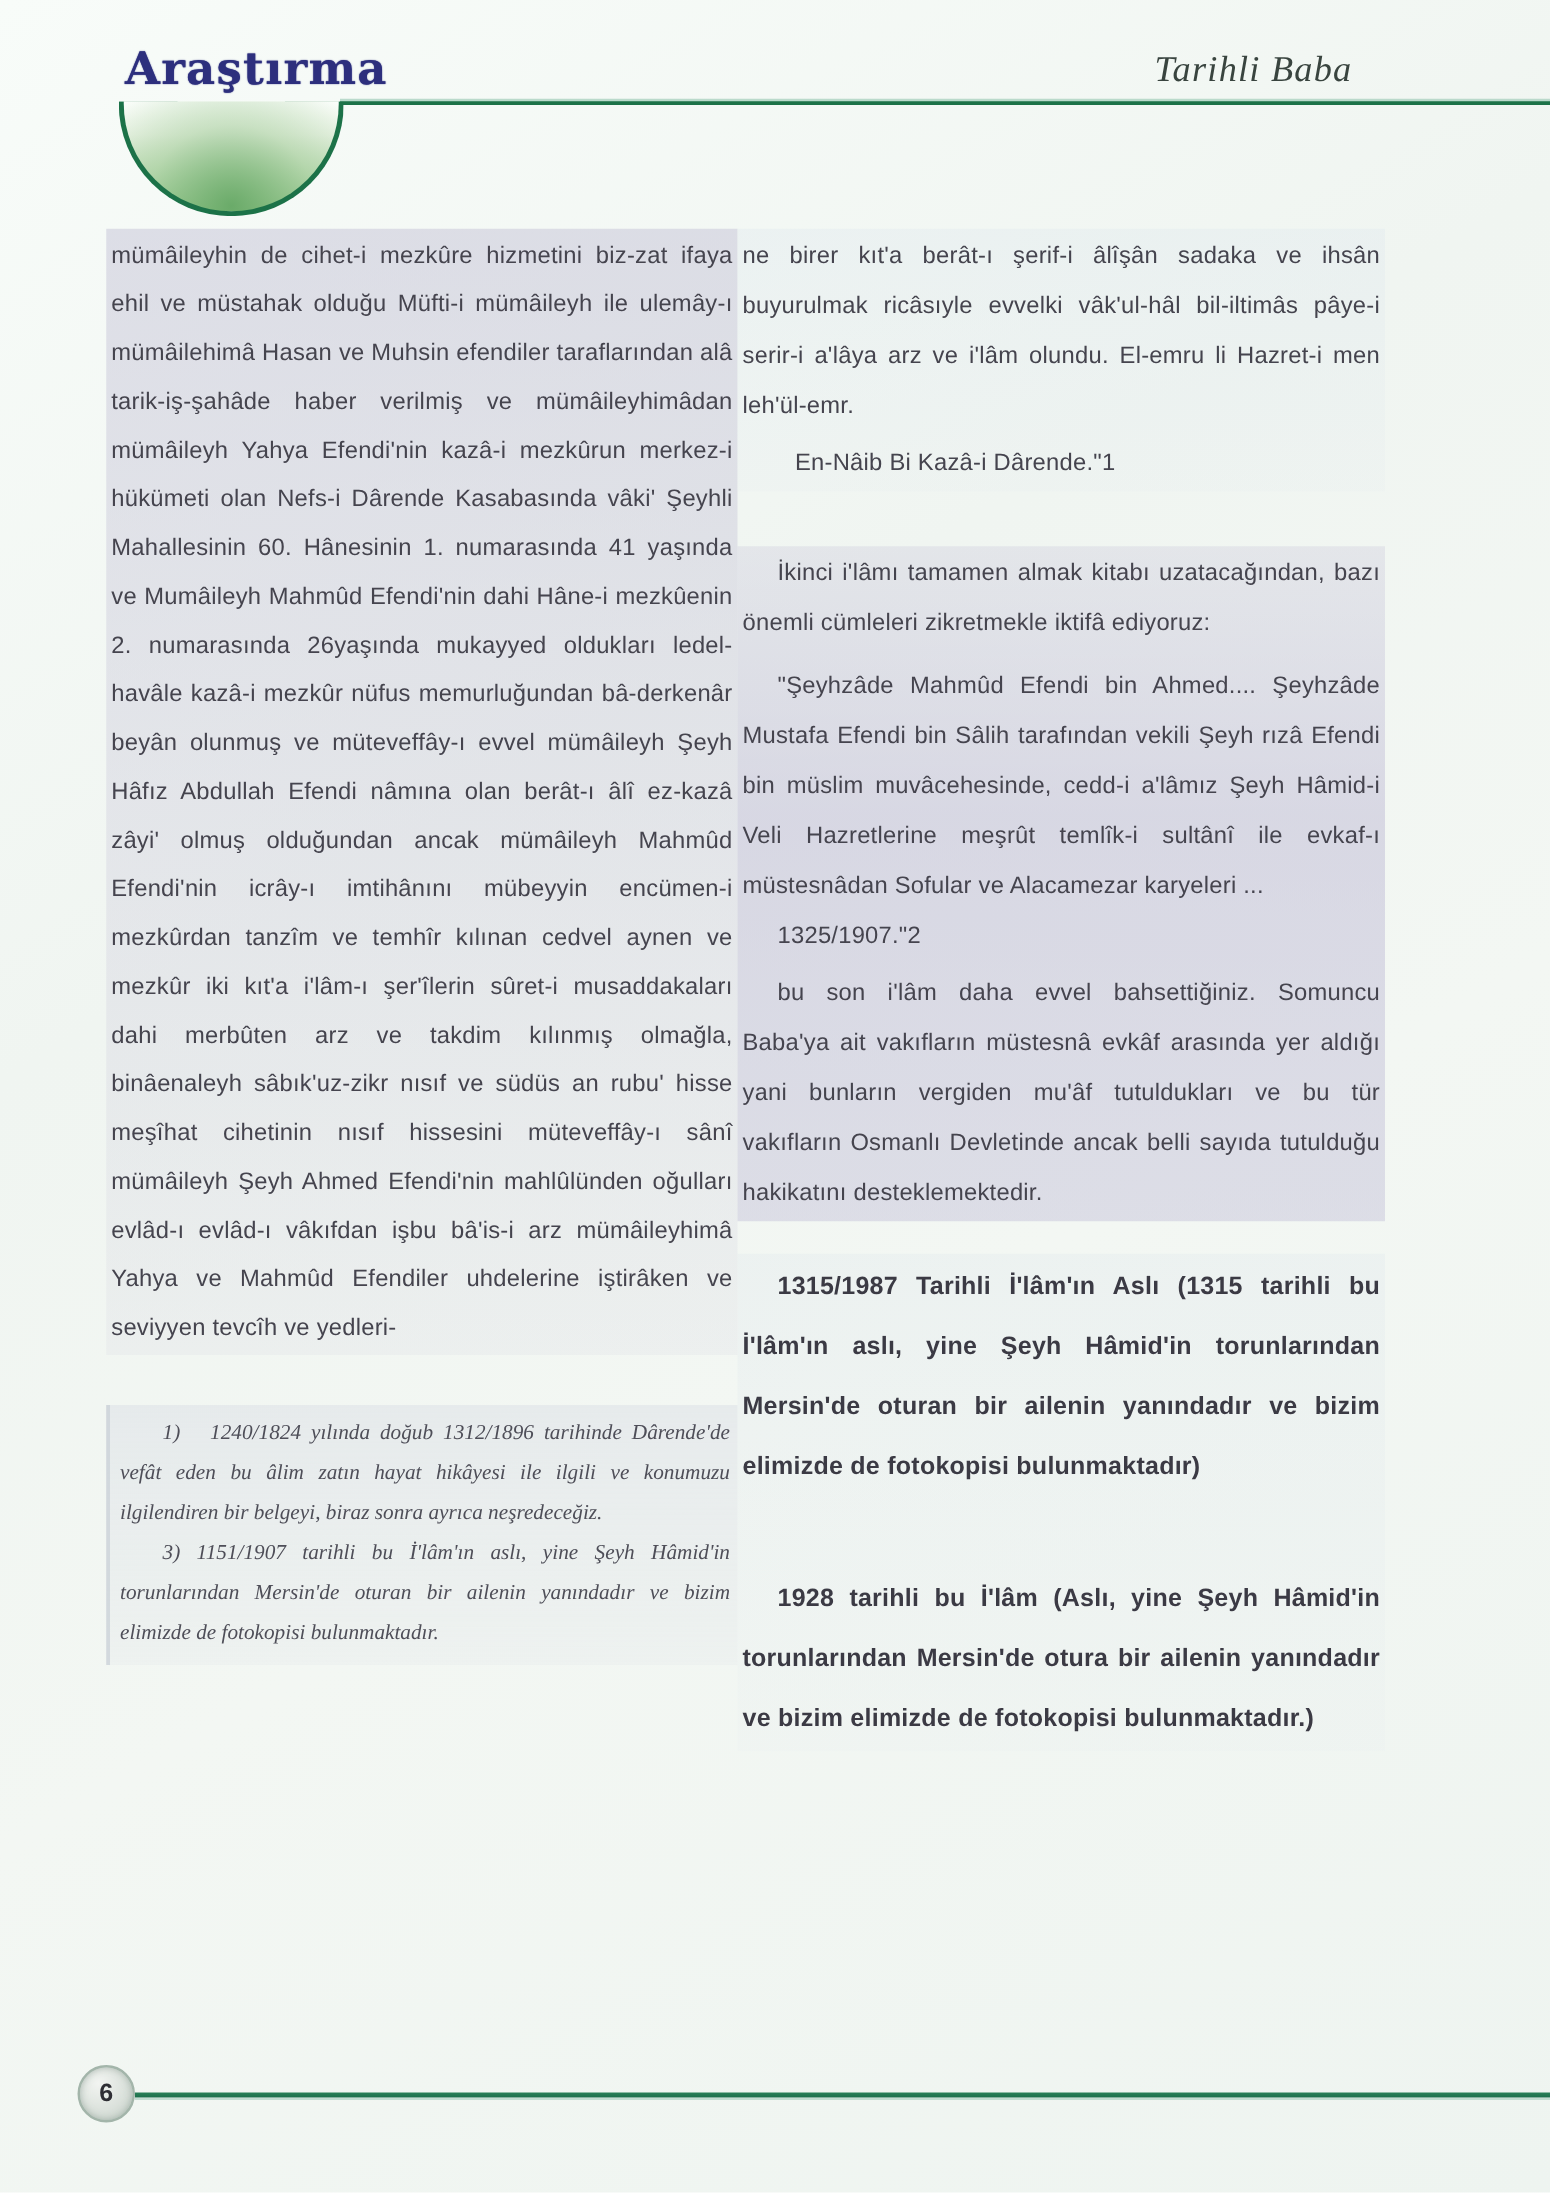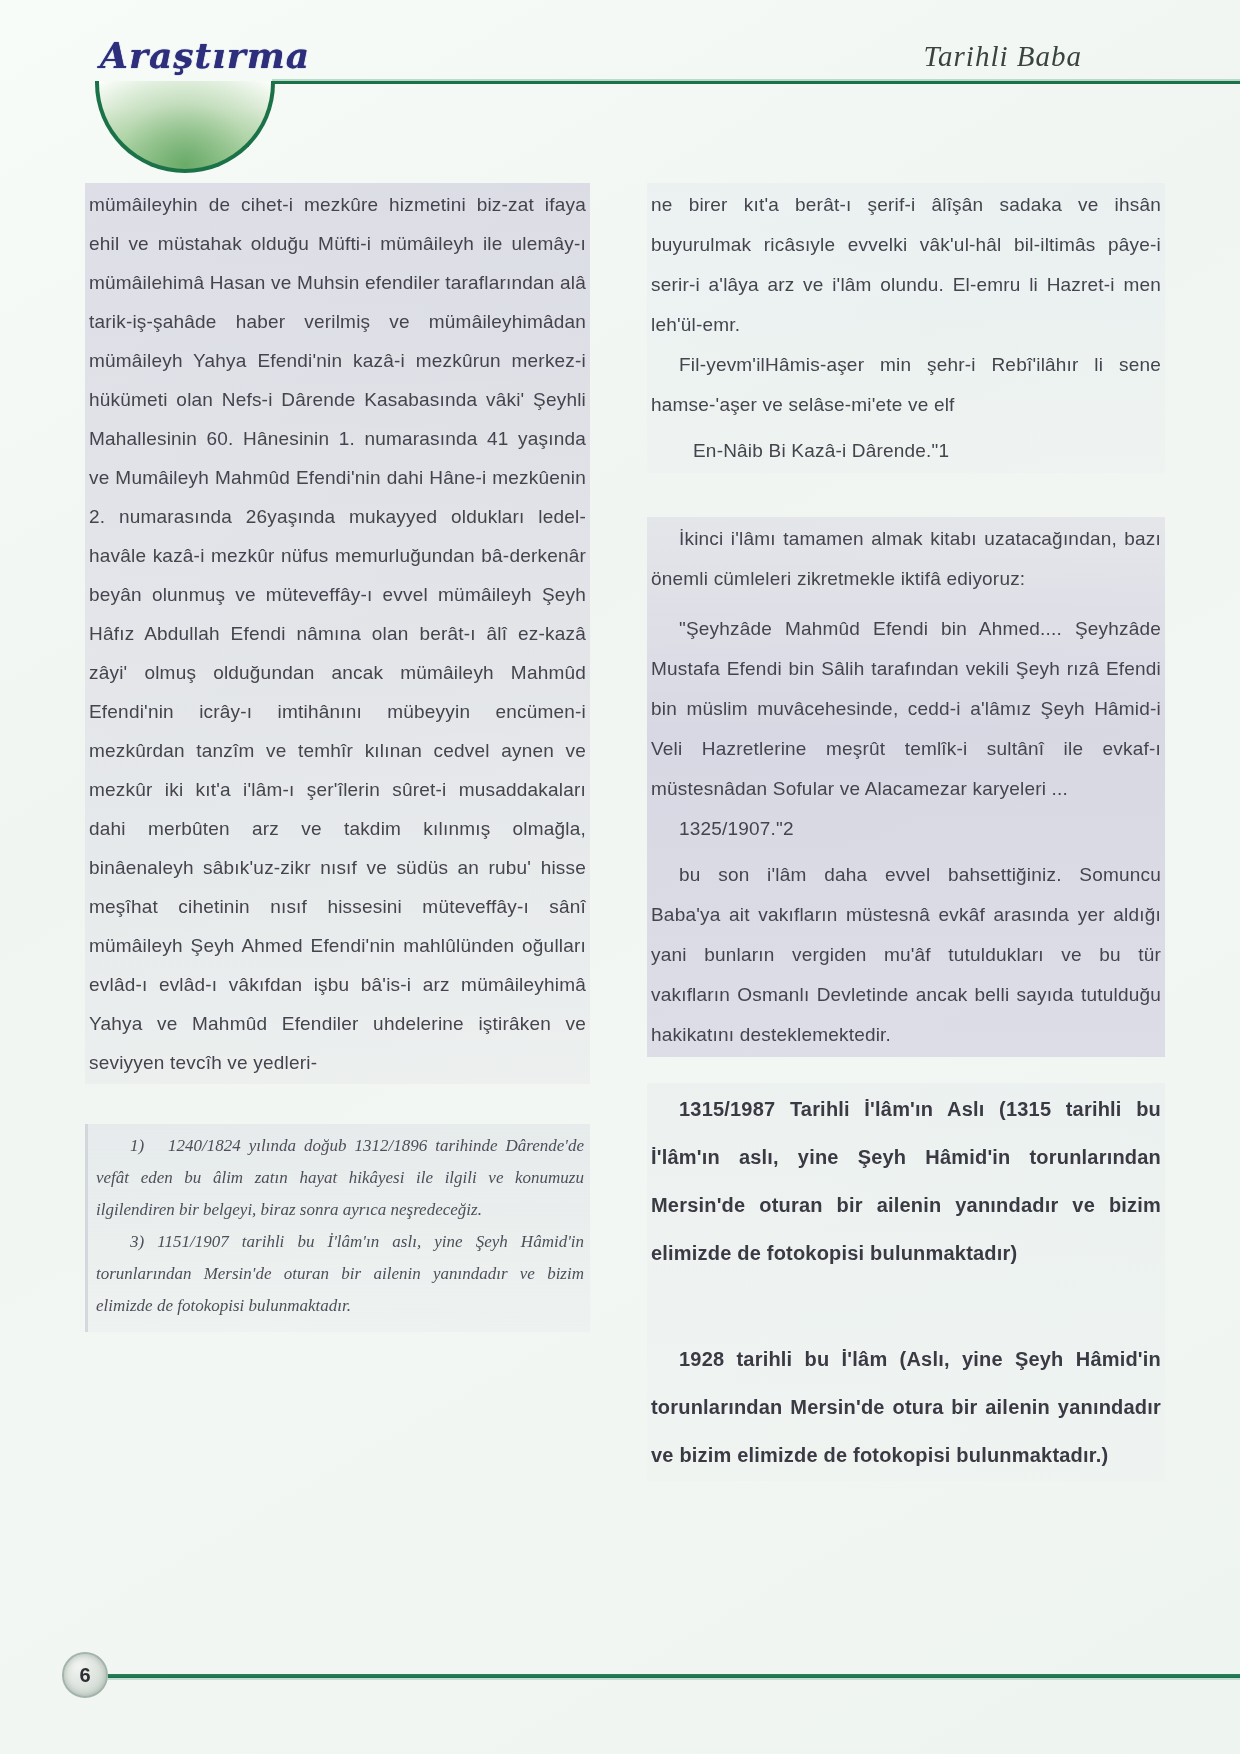--- a/index.html
+++ b/index.html
@@ -4,21 +4,21 @@
 <style>
   html,body{margin:0;padding:0;}
   body{width:1240px;height:1754px;font-family:"Liberation Sans",sans-serif;}
   .page{
     position:relative;width:1240px;height:1754px;overflow:hidden;
     background:linear-gradient(150deg,#f8fcf9 0%,#f0f5f1 35%,#f3f7f3 60%,#eef4f0 100%);
   }
   
   .brand-script{
     position:absolute;left:100px;top:34px;
-    font-family:"DejaVu Serif",serif;font-style:italic;font-weight:bold;
+    font-family:"DejaVu Serif",serif;font-weight:bold;
     font-size:36px;color:#2d2f7d;letter-spacing:1px;
     text-shadow:0 0 1px #2d2f7d;
   }
   .header-arc{
     position:absolute;left:95px;top:81px;width:180px;height:92px;
     border:4px solid #1c7248;border-top:none;
     border-radius:0 0 94px 94px;
     background:
       radial-gradient(ellipse at 50% 95%, rgba(96,164,96,0.85) 0%, rgba(150,196,140,0.45) 55%, rgba(220,238,215,0.0) 100%),
       linear-gradient(180deg,#fdfffd 0%,#eff6eb 30%,#cde5c6 60%,#9fce97 100%);
@@ -29,21 +29,21 @@
     background:#1c7248;box-shadow:0 -2px 0 rgba(180,214,198,0.9);
   }
   .journal-title{
     position:absolute;right:158px;top:40px;
     font-family:"Liberation Serif",serif;font-style:italic;
     font-size:29px;color:#39443f;letter-spacing:1px;
   }
   
   .columns{
     position:absolute;left:85px;top:183px;width:1080px;
-    display:flex;gap:57px;
+    display:flex;
   }
   .col-left{width:505px;}
   .col-right{width:518px;}
   .main-text{
     font-size:19px;line-height:39px;text-align:justify;color:#45444e;
     background:linear-gradient(180deg,rgba(196,194,214,0.50) 0%,rgba(206,204,220,0.38) 55%,rgba(214,214,224,0.22) 100%);
     padding:2px 4px;letter-spacing:0.2px;
   }
   .footnotes{
     margin-top:40px;
@@ -108,21 +108,20 @@
       <div class="main-text">mümâileyhin de cihet-i mezkûre hizmetini biz-zat ifaya ehil ve müstahak olduğu Müfti-i mümâileyh ile ulemây-ı mümâilehimâ Hasan ve Muhsin efendiler taraflarından alâ tarik-iş-şahâde haber verilmiş ve mümâileyhimâdan mümâileyh Yahya Efendi'nin kazâ-i mezkûrun merkez-i hükümeti olan Nefs-i Dârende Kasabasında vâki' Şeyhli Mahallesinin 60. Hânesinin 1. numarasında 41 yaşında ve Mumâileyh Mahmûd Efendi'nin dahi Hâne-i mezkûenin 2. numarasında 26yaşında mukayyed oldukları ledel-havâle kazâ-i mezkûr nüfus memurluğundan bâ-derkenâr beyân olunmuş ve müteveffây-ı evvel mümâileyh Şeyh Hâfız Abdullah Efendi nâmına olan berât-ı âlî ez-kazâ zâyi' olmuş olduğundan ancak mümâileyh Mahmûd Efendi'nin icrây-ı imtihânını mübeyyin encümen-i mezkûrdan tanzîm ve temhîr kılınan cedvel aynen ve mezkûr iki kıt'a i'lâm-ı şer'îlerin sûret-i musaddakaları dahi merbûten arz ve takdim kılınmış olmağla, binâenaleyh sâbık'uz-zikr nısıf ve südüs an rubu' hisse meşîhat cihetinin nısıf hissesini müteveffây-ı sânî mümâileyh Şeyh Ahmed Efendi'nin mahlûlünden oğulları evlâd-ı evlâd-ı vâkıfdan işbu bâ'is-i arz mümâileyhimâ Yahya ve Mahmûd Efendiler uhdelerine iştirâken ve seviyyen tevcîh ve yedleri-</div>
       <div class="footnotes">
         <p class="footnote">1)&nbsp;&nbsp;&nbsp;1240/1824 yılında doğub 1312/1896 tarihinde Dârende'de vefât eden bu âlim zatın hayat hikâyesi ile ilgili ve konumuzu ilgilendiren bir belgeyi, biraz sonra ayrıca neşredeceğiz.</p>
         <p class="footnote">3) 1151/1907 tarihli bu İ'lâm'ın aslı, yine Şeyh Hâmid'in torunlarından Mersin'de oturan bir ailenin yanındadır ve bizim elimizde de fotokopisi bulunmaktadır.</p>
       </div>
     </div>
 
     <div class="col-right">
       <div class="rc-sec rc-sec-top">
         <p class="rc-p">ne birer kıt'a berât-ı şerif-i âlîşân sadaka ve ihsân buyurulmak ricâsıyle evvelki vâk'ul-hâl bil-iltimâs pâye-i serir-i a'lâya arz ve i'lâm olundu. El-emru li Hazret-i men leh'ül-emr.</p>
-        <p class="rc-p indent">Fil-yevm'ilHâmis-aşer min şehr-i Rebî'ilâhır li sene hamse-'aşer ve selâse-mi'ete ve elf</p>
         <p class="rc-p signature-line">En-Nâib Bi Kazâ-i Dârende."1</p>
       </div>
 
       <div class="rc-sec rc-sec-mid">
         <p class="rc-p indent">İkinci i'lâmı tamamen almak kitabı uzatacağından, bazı önemli cümleleri zikretmekle iktifâ ediyoruz:</p>
         <p class="rc-p indent" style="margin-top:10px;">"Şeyhzâde Mahmûd Efendi bin Ahmed.... Şeyhzâde Mustafa Efendi bin Sâlih tarafından vekili Şeyh rızâ Efendi bin müslim muvâcehesinde, cedd-i a'lâmız Şeyh Hâmid-i Veli Hazretlerine meşrût temlîk-i sultânî ile evkaf-ı müstesnâdan Sofular ve Alacamezar karyeleri ...</p>
         <p class="rc-p indent">1325/1907."2</p>
         <p class="rc-p indent" style="margin-top:6px;">bu son i'lâm daha evvel bahsettiğiniz. Somuncu Baba'ya ait vakıfların müstesnâ evkâf arasında yer aldığı yani bunların vergiden mu'âf tutuldukları ve bu tür vakıfların Osmanlı Devletinde ancak belli sayıda tutulduğu hakikatını desteklemektedir.</p>
       </div>
 

